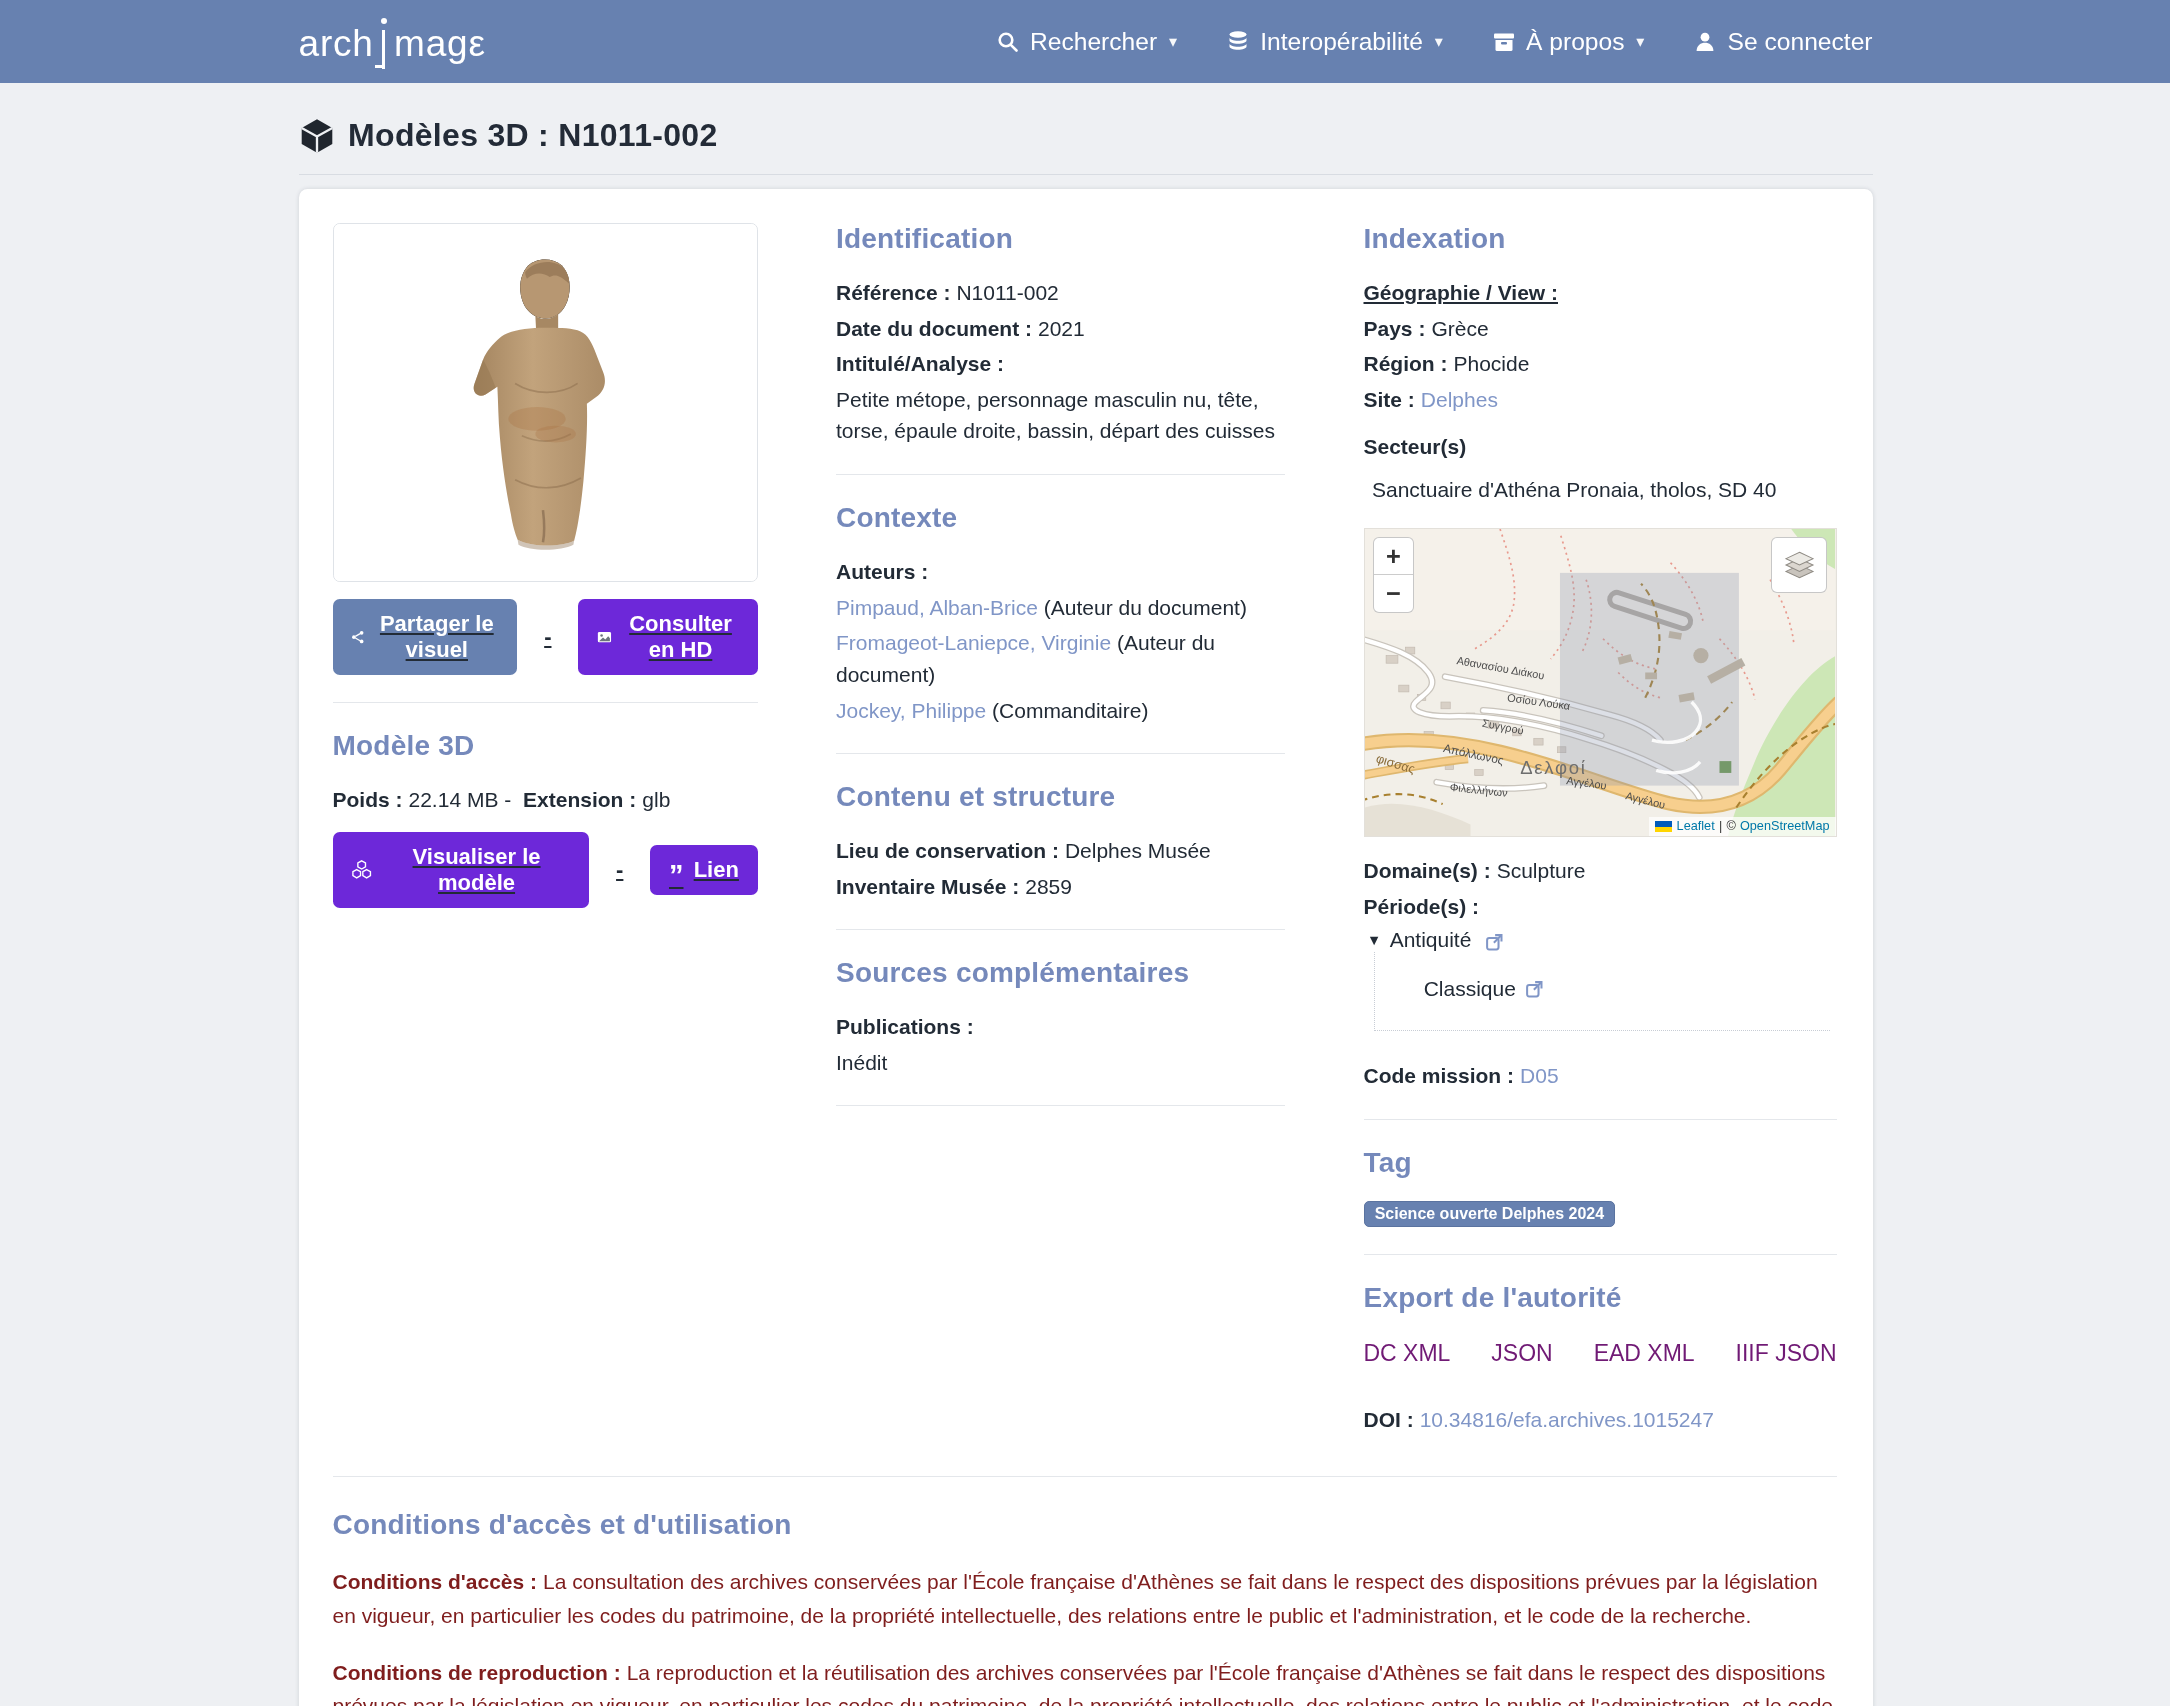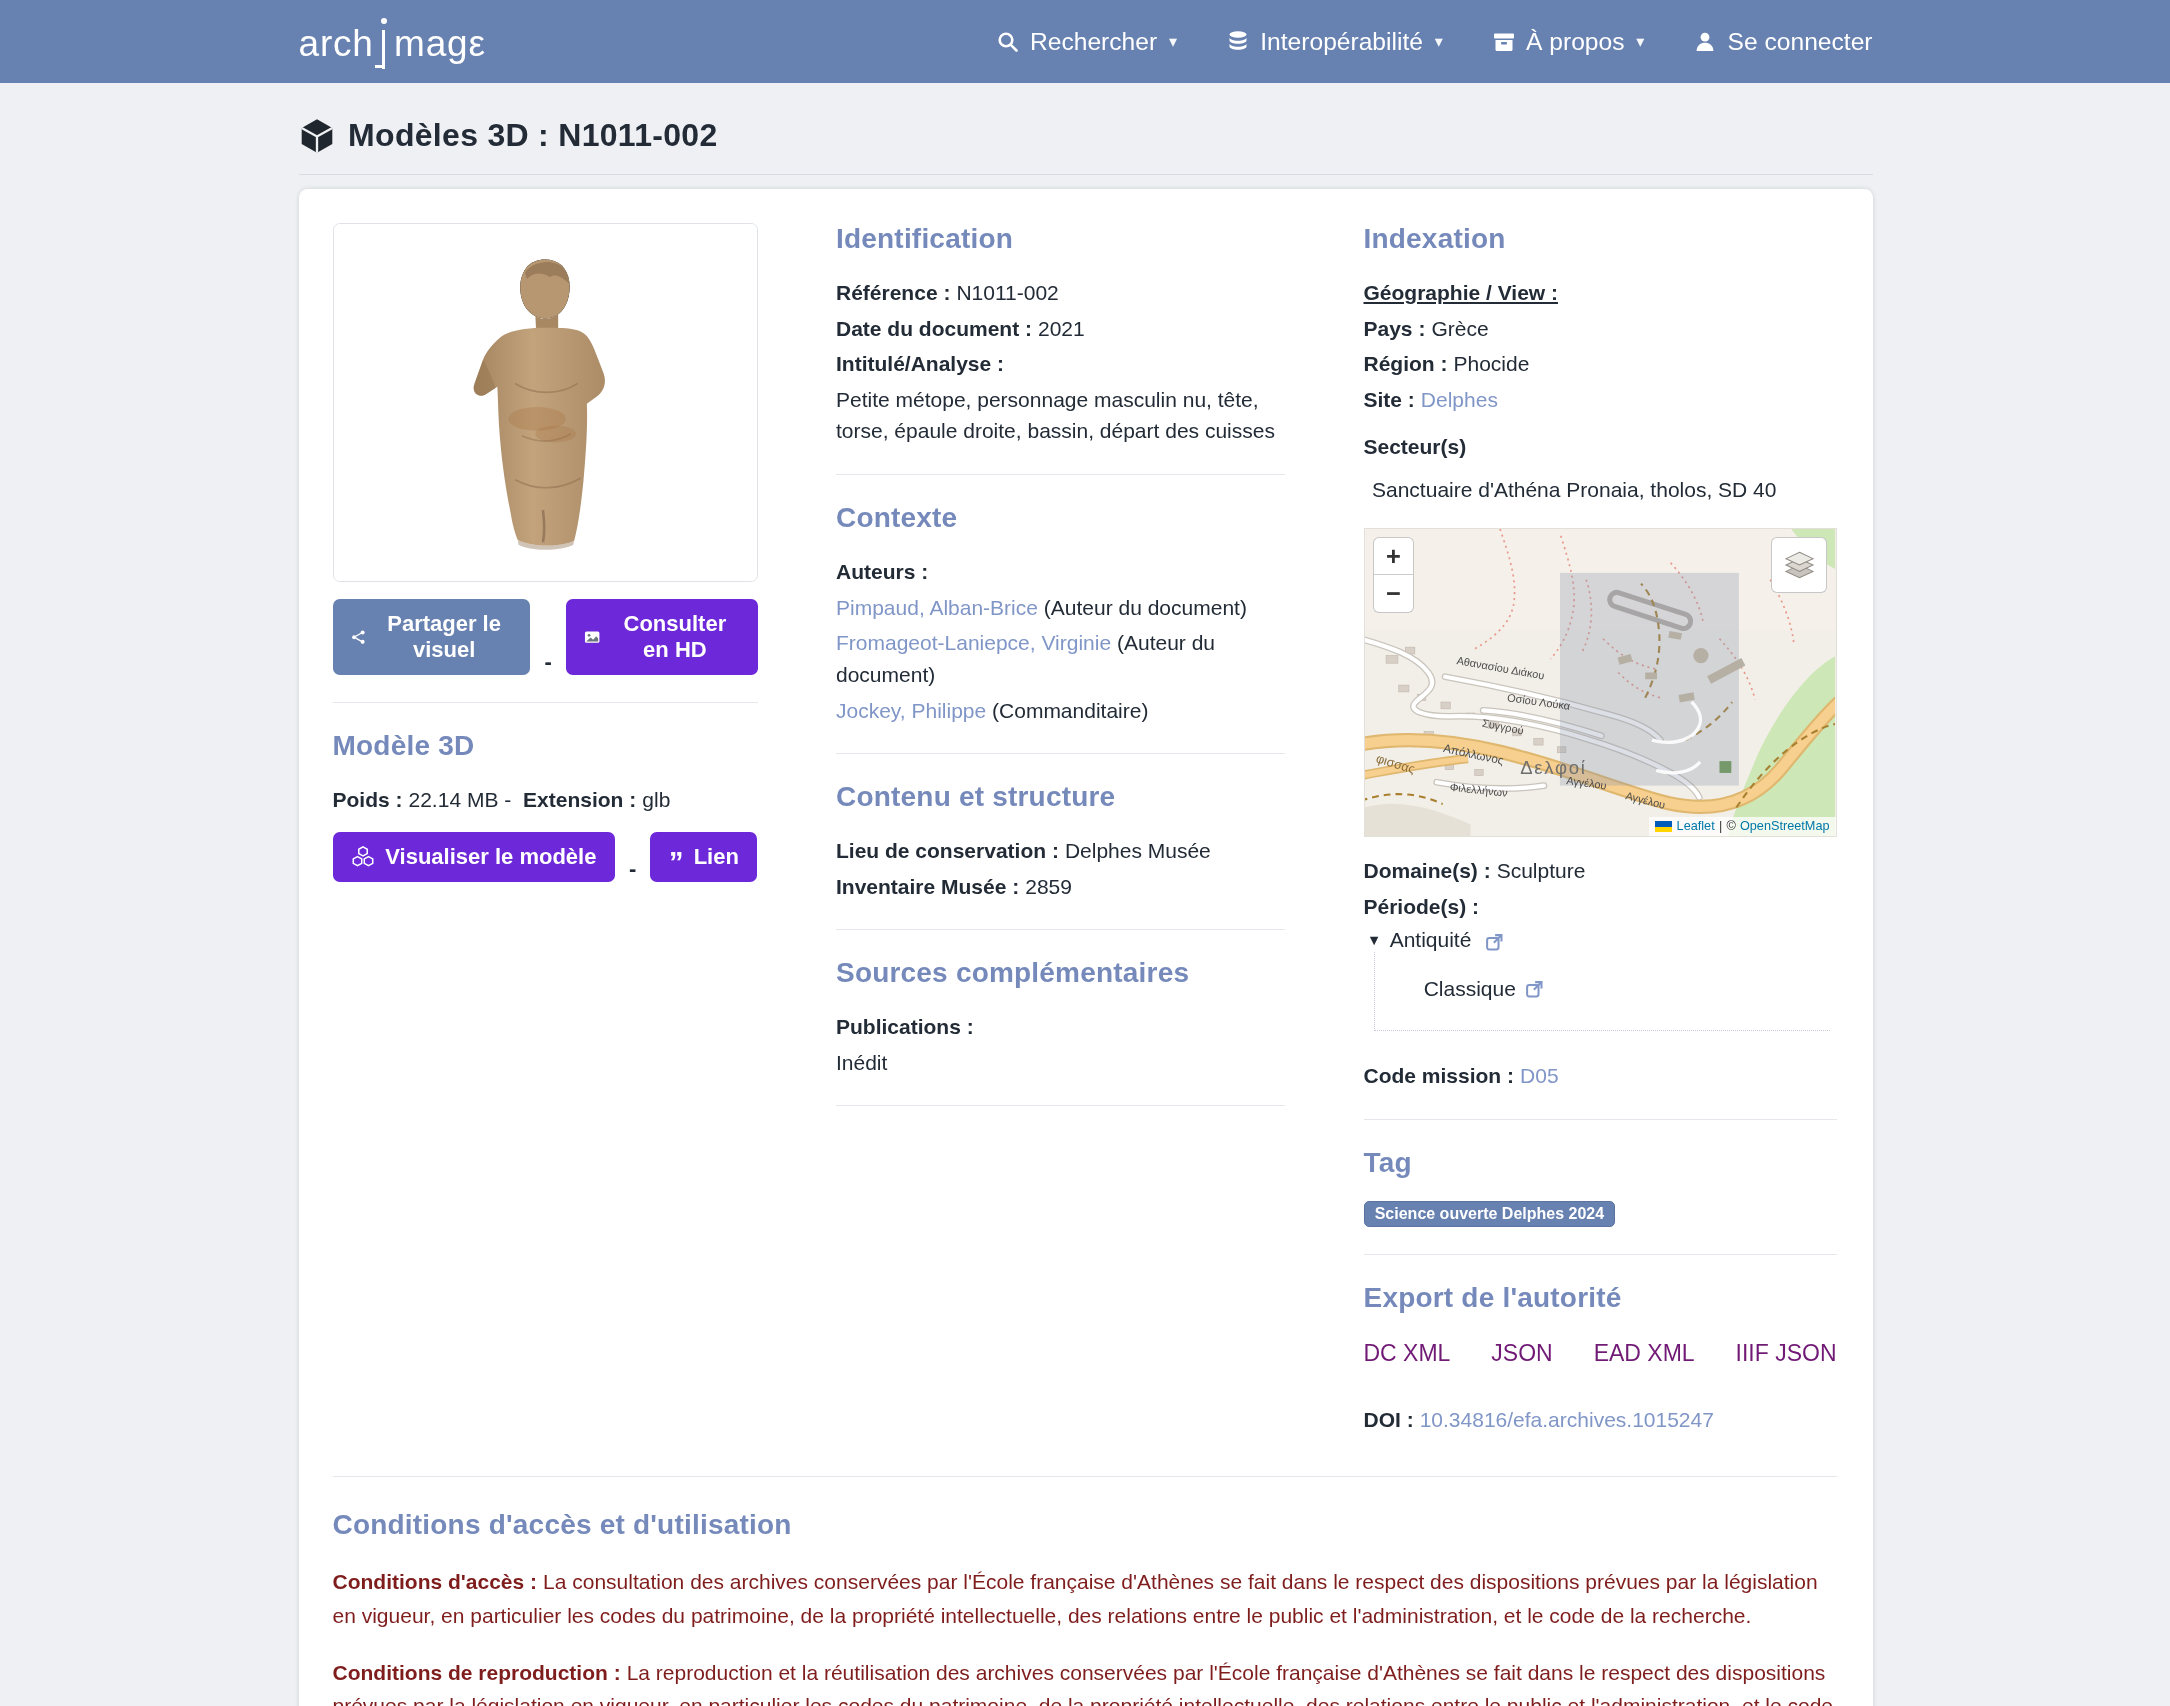--- a/index.html
+++ b/index.html
@@ -36,21 +36,21 @@
   h2.sec { font-size:28px; font-weight:600; color:#7589bb; letter-spacing:0.2px; margin-bottom:22px; }
 
   .field { font-size:21px; line-height:1.5; margin:4.2px 0; color:#222b36; }
   .lbl { font-weight:700; margin-right:6px; }
   .lnk { color:#8096c7; cursor:pointer; }
   hr.sep { border:none; border-top:0.8px solid #e4e7eb; margin:27px 0; }
 
   
   .img-box { width:425px; height:359px; border:0.8px solid #dfe3e8; border-radius:6.8px; background:#fff; display:flex; align-items:center; justify-content:center; overflow:hidden; }
   .meta-block { margin-top:12px; }
-  .btn-row { display:flex; align-items:flex-end; gap:14px; margin-top:17px; }
+  .btn-row { display:flex; align-items:center; gap:27px; margin-top:17px;text-decoration:underline; }
   .btn { display:inline-flex; align-items:center; gap:10.2px; border:none; border-radius:6.8px; padding:12px 18.6px; font-size:22px; font-weight:700; color:#fff; cursor:pointer; font-family:inherit; }
   .btn-blue { background:#6781b0; }
   .btn-gray { background:#6d28d9; }
   .btn-dash { font-size:22px; font-weight:700; color:#222b36; }
   .quote-glyph { font-size:29px; line-height:15.3px; font-weight:700; position:relative; top:5.1px; }
 
   
   .map-wrap { position:relative; width:473px; height:309px; margin-top:22px; overflow:hidden; background:#f2efe8; border:0.8px solid #e3e0da; }
   .map-wrap svg.mapart { position:absolute; inset:0; }
   .zoomctl { position:absolute; top:8.5px; left:8.5px; width:41px; background:#fff; border:1.7px solid rgba(0,0,0,.22); border-radius:6px; overflow:hidden; z-index:5; }

